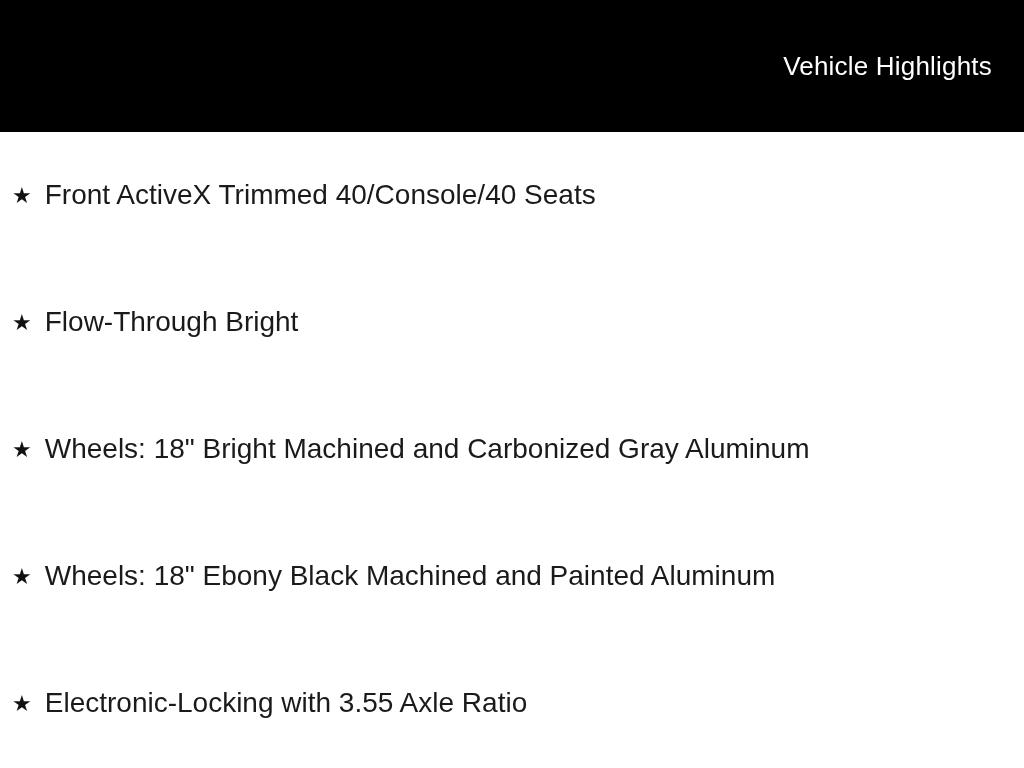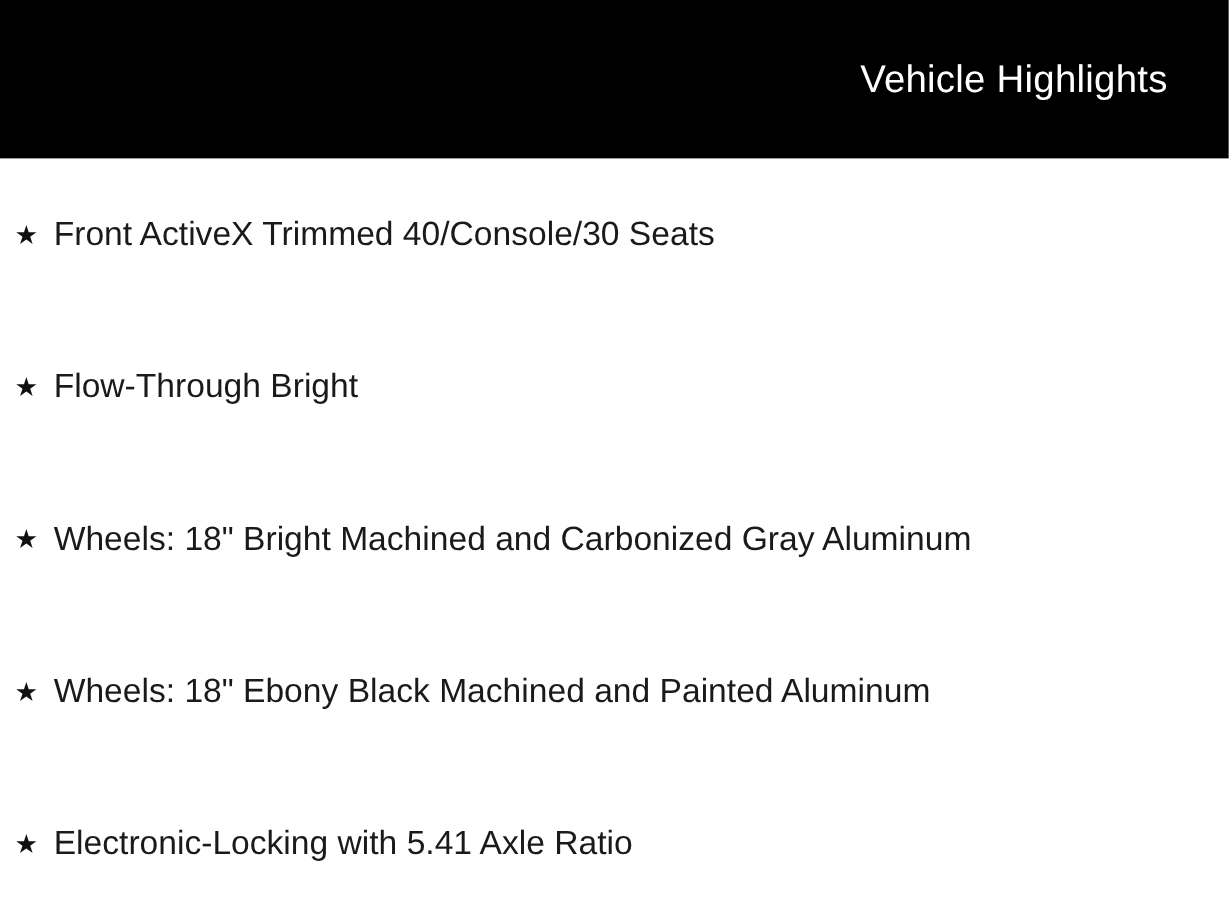--- a/index.html
+++ b/index.html
@@ -13,23 +13,23 @@
   }
   .header {
     width: 1024px;
     height: 132px;
     background: #000000;
     display: flex;
     align-items: center;
   }
   .header .title {
     margin-left: auto;
-    margin-right: 51px;
+    margin-right: 32px;
     color: #ffffff;
-    font-size: 32px;
+    font-size: 26px;
     font-weight: 400;
     letter-spacing: 0.2px;
     white-space: nowrap;
     text-align: center;
   }
   .highlights {
     list-style: none;
     margin: 0;
     padding: 0;
     width: 1024px;
@@ -58,31 +58,31 @@
 </head>
 <body>
 
 <div class="header">
   <div class="title">Vehicle Highlights</div>
 </div>
 
 <ul class="highlights">
   <li class="item">
     <span class="star">★</span>
-    <span class="label">Front ActiveX Trimmed 40/Console/30 Seats</span>
+    <span class="label">Front ActiveX Trimmed 40/Console/40 Seats</span>
   </li>
   <li class="item">
     <span class="star">★</span>
     <span class="label">Flow-Through Bright</span>
   </li>
   <li class="item">
     <span class="star">★</span>
     <span class="label">Wheels: 18" Bright Machined and Carbonized Gray Aluminum</span>
   </li>
   <li class="item">
     <span class="star">★</span>
     <span class="label">Wheels: 18" Ebony Black Machined and Painted Aluminum</span>
   </li>
   <li class="item">
     <span class="star">★</span>
-    <span class="label">Electronic-Locking with 5.41 Axle Ratio</span>
+    <span class="label">Electronic-Locking with 3.55 Axle Ratio</span>
   </li>
 </ul>
 
 </body></html>

